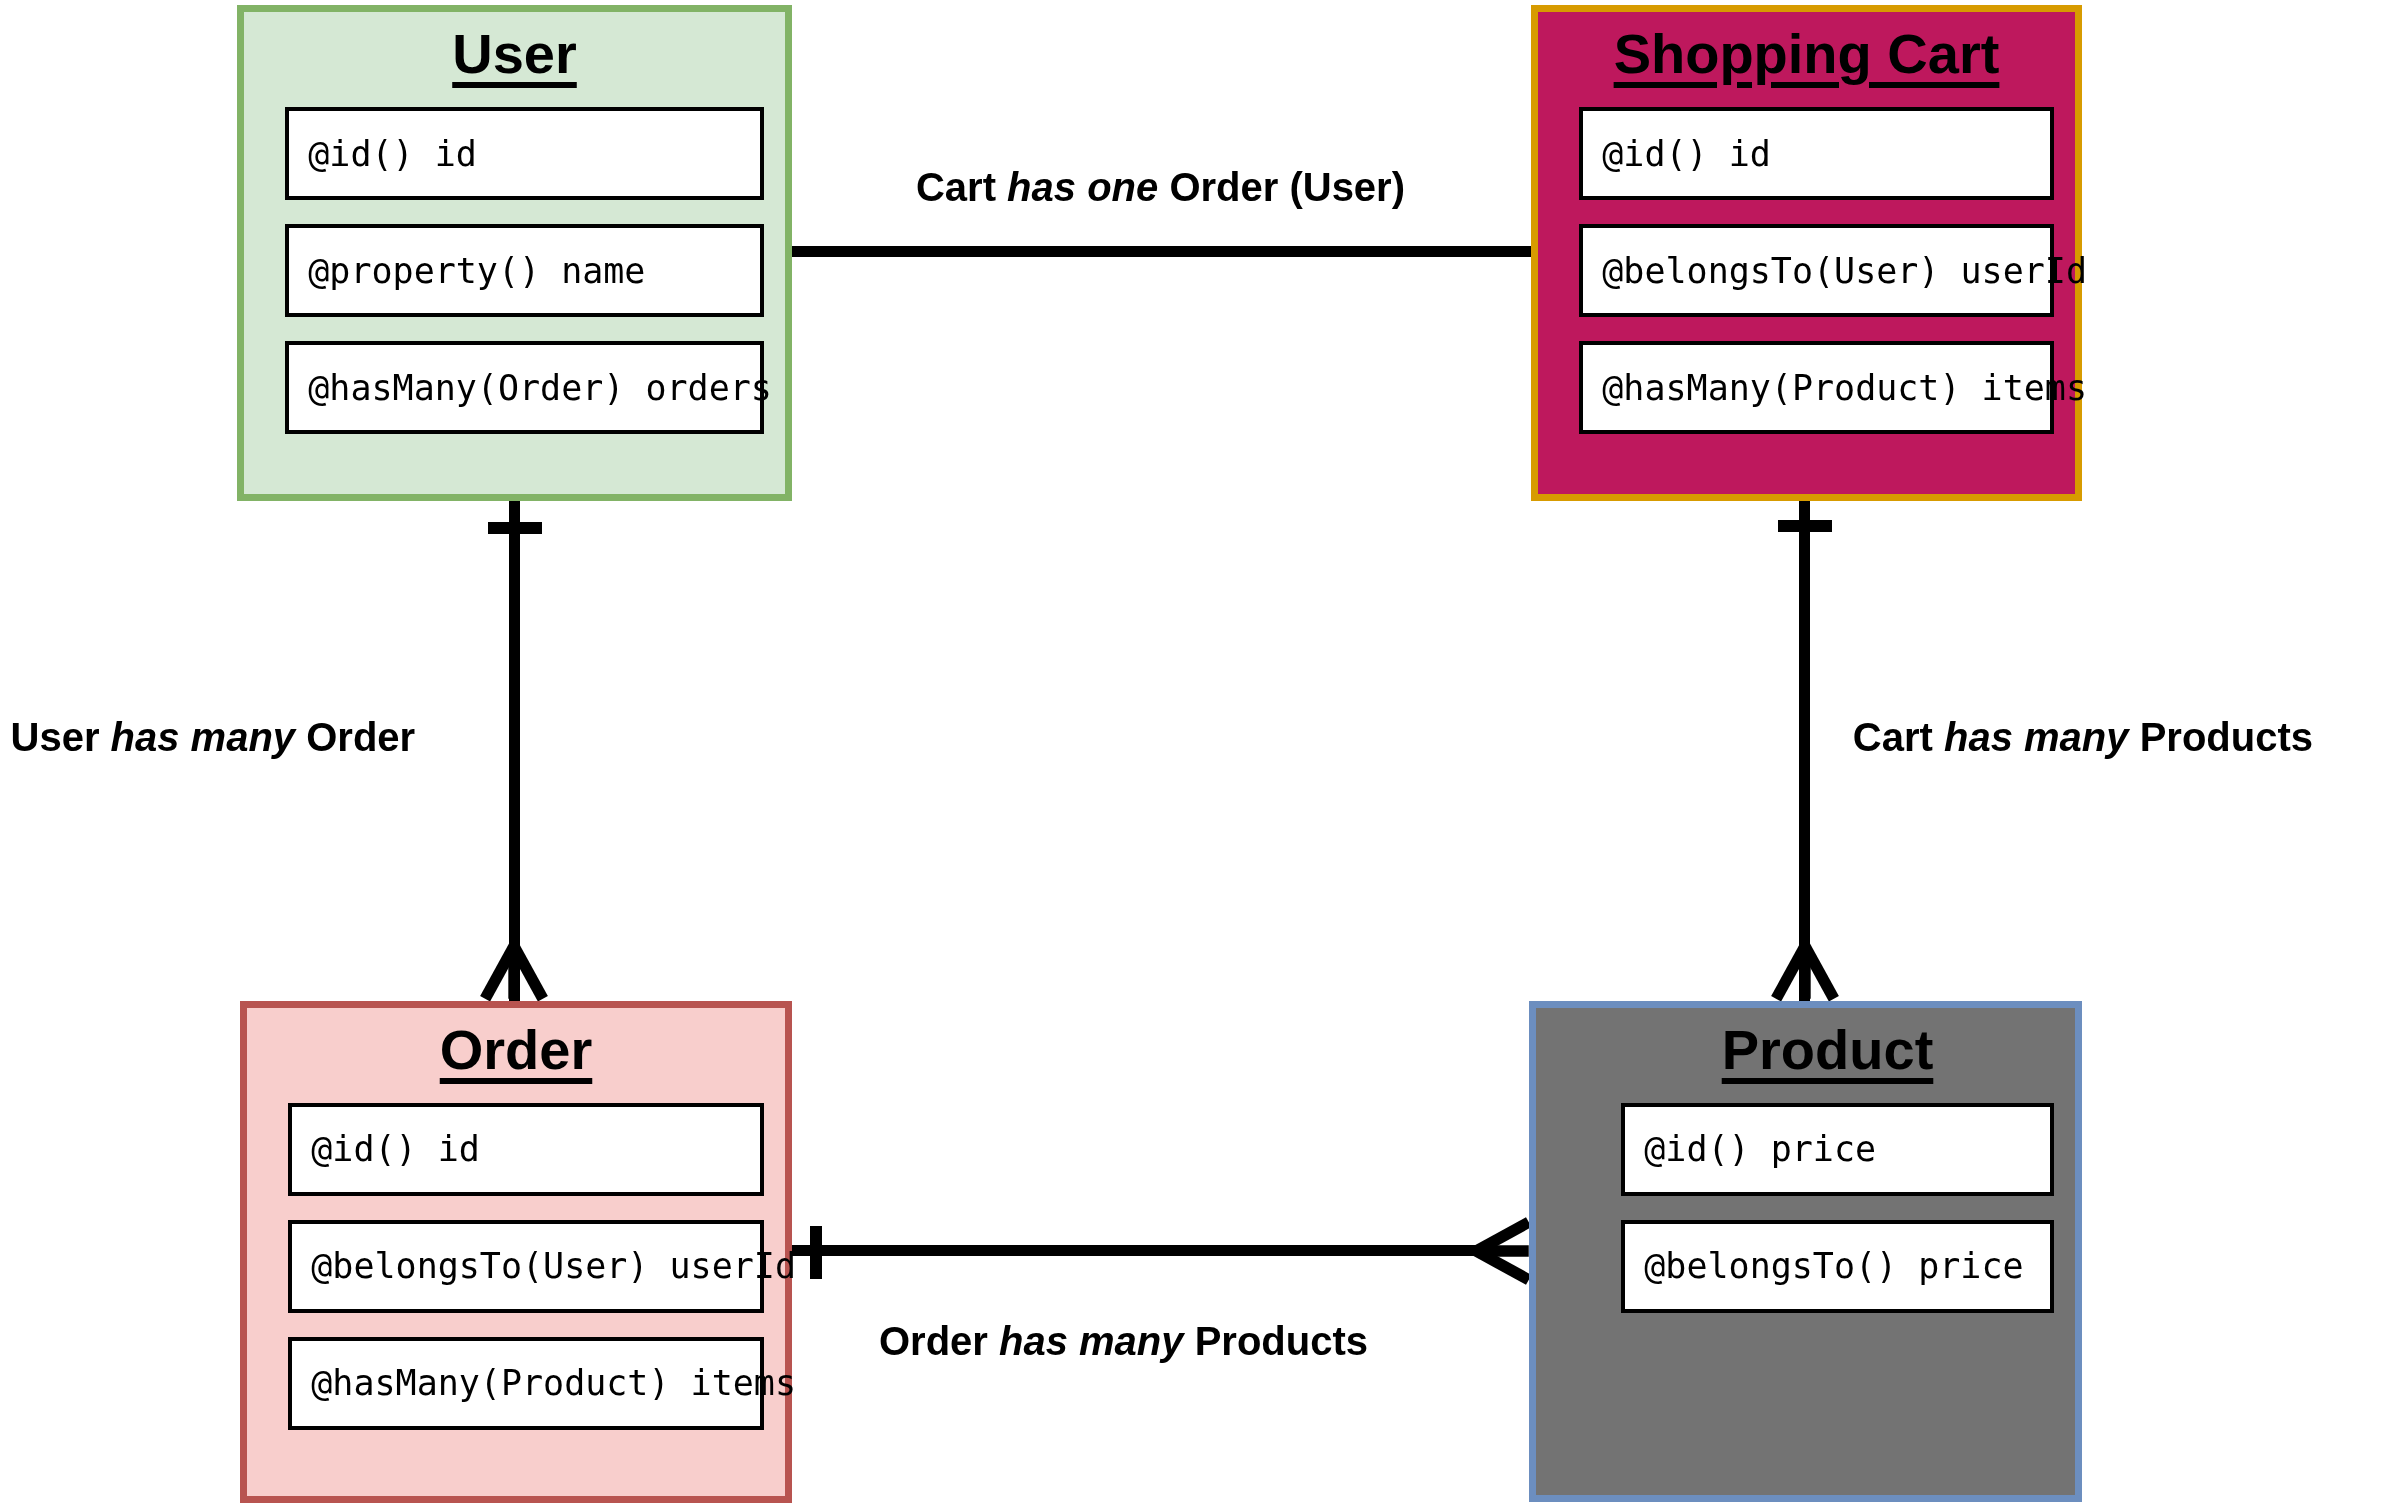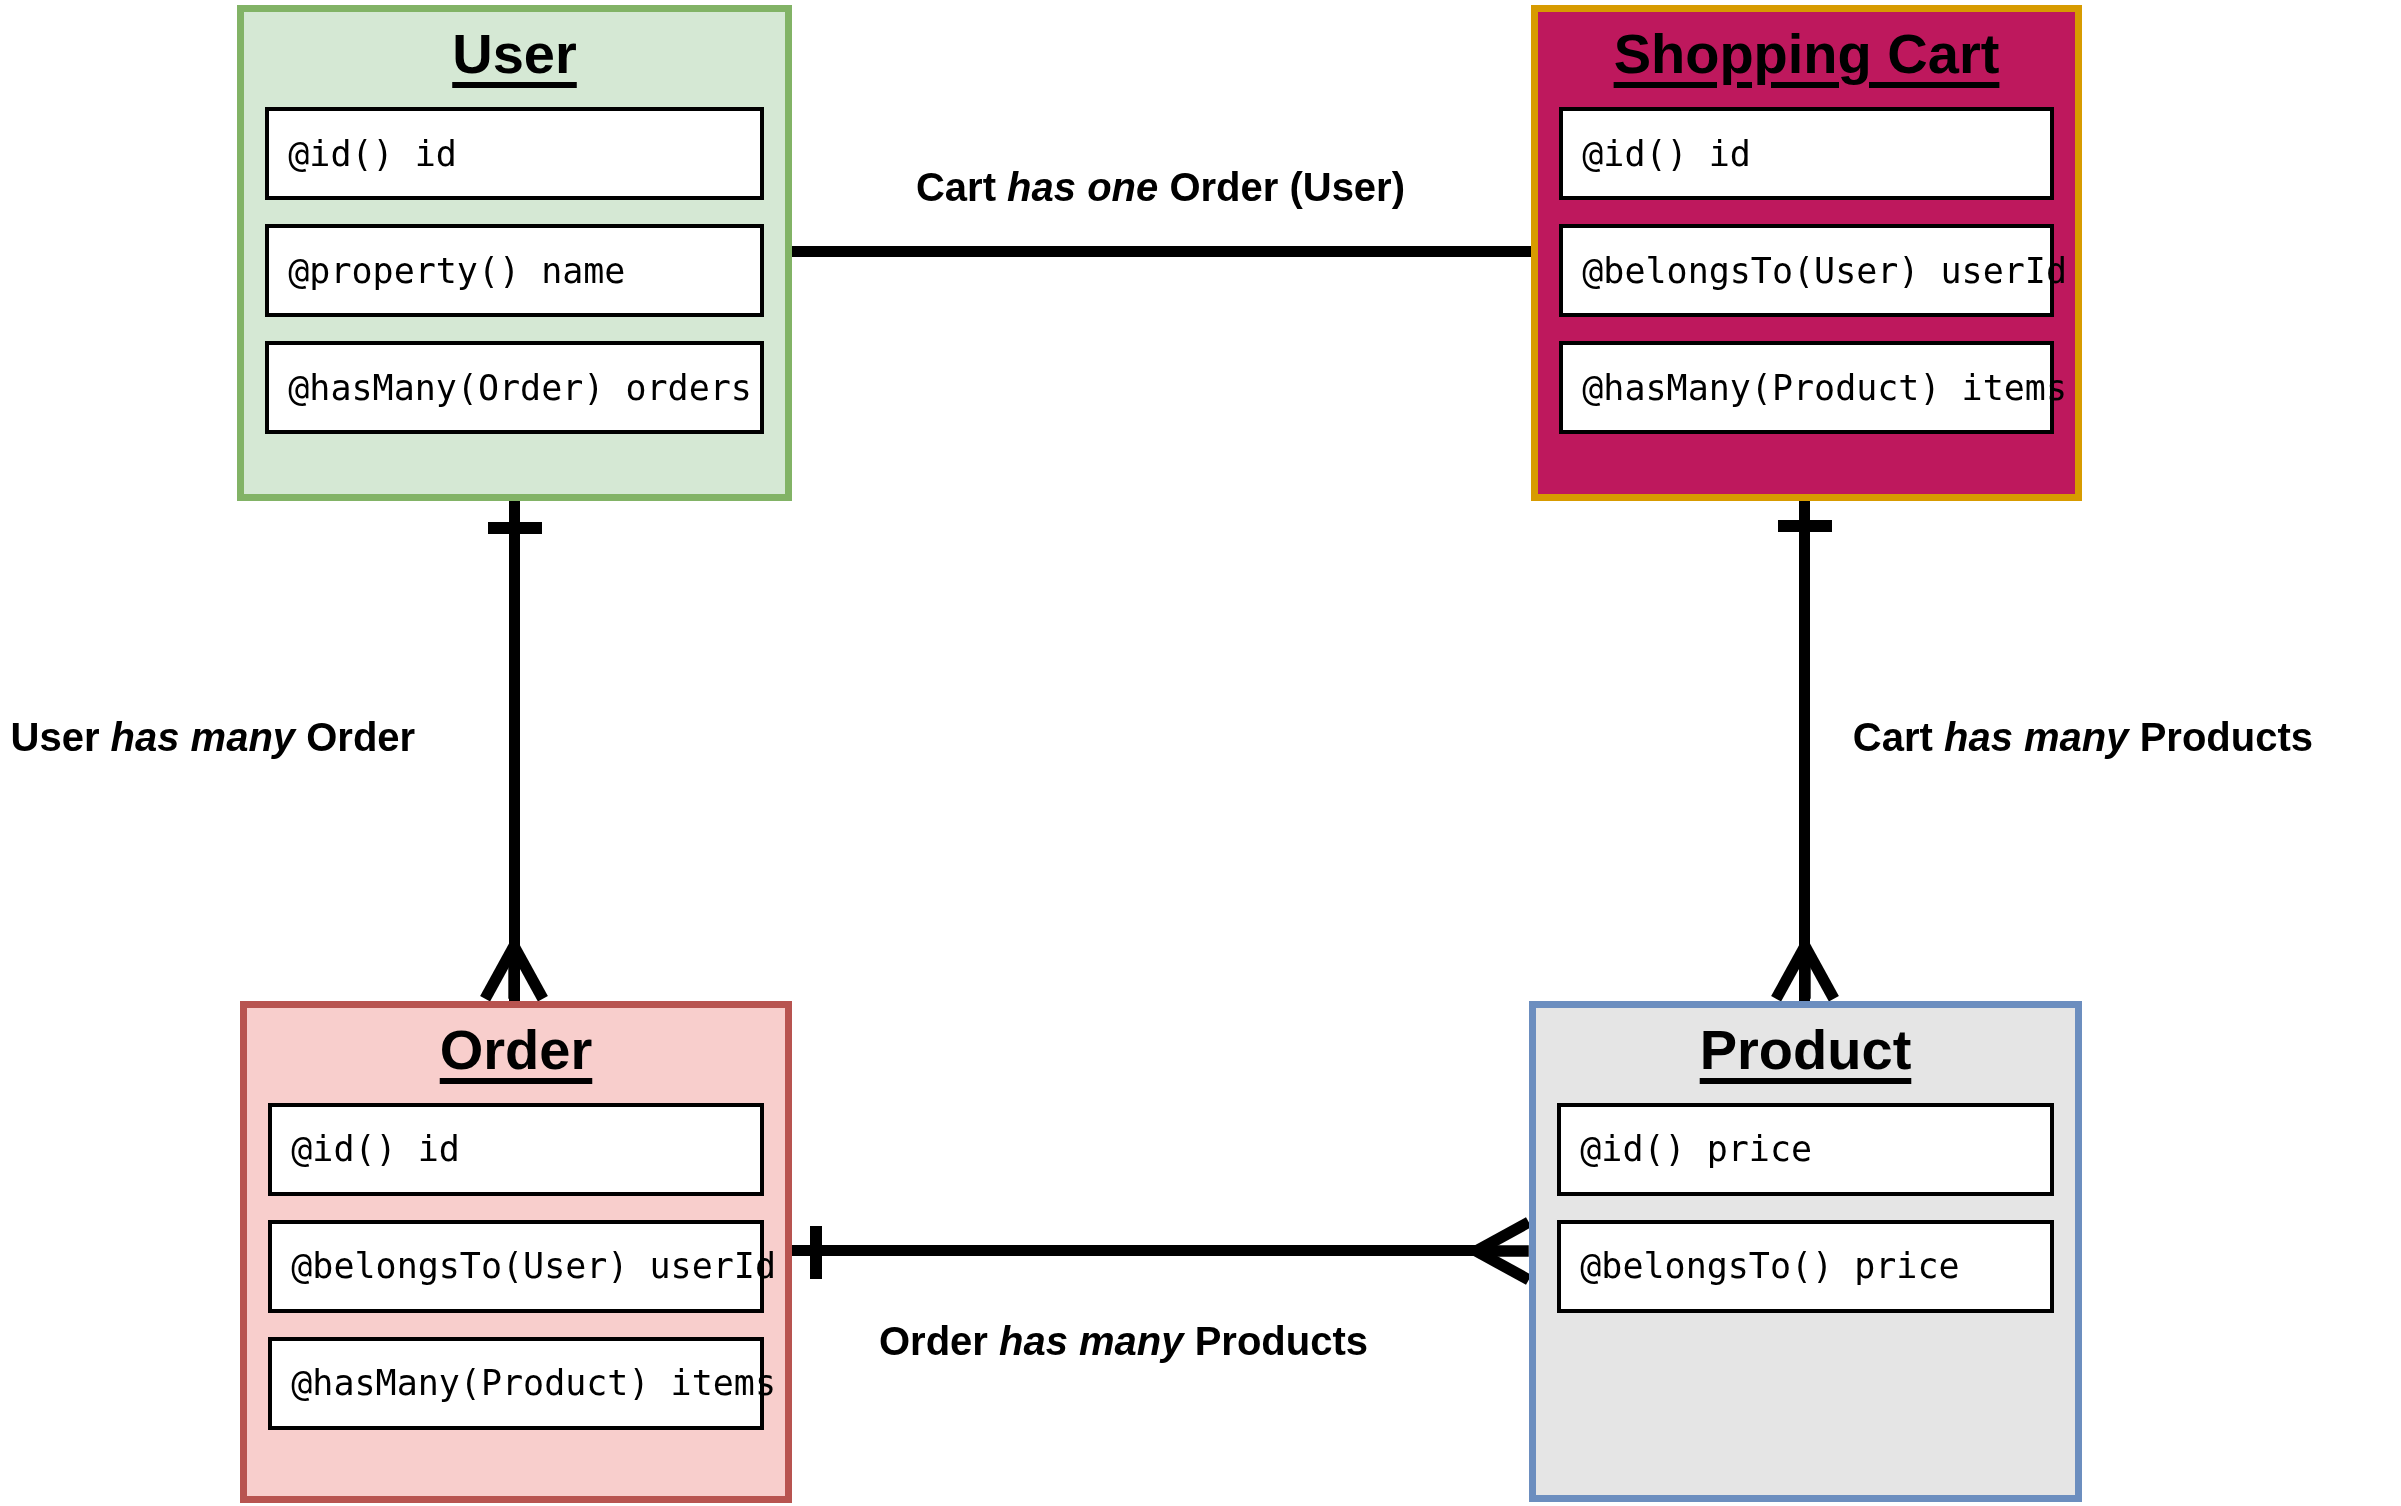--- a/index.html
+++ b/index.html
@@ -33,20 +33,21 @@
   .entity-title span {
     text-decoration: underline;
     text-decoration-thickness: 6.1px;
     text-underline-offset: 8.8px;
   }
   .fields {
     display: flex;
     flex-direction: column;
     gap: 24px;
     padding: 21px 21px 0 21px;
+    margin-left: 20px;
   }
   .field {
     box-sizing: border-box;
     background: #ffffff;
     border: 4.4px solid #000;
     height: 93px;
     display: flex;
     align-items: center;
     padding-left: 19.3px;
     font-family: "DejaVu Sans Mono", "Liberation Mono", monospace;
@@ -164,21 +165,21 @@
     <div class="entity-title">
       <span>Order</span>
     </div>
     <div class="fields">
       <div class="field">@id() id</div>
       <div class="field">@belongsTo(User) userId</div>
       <div class="field">@hasMany(Product) items</div>
     </div>
   </div>
 
-  <div class="entity entity-product" style="background: #e5e5e5; border-color: rgb(108, 142, 191);">
+  <div class="entity entity-product" style="background: #737373; border-color: rgb(108, 142, 191); padding-left: 44px;">
     <div class="entity-title">
       <span>Product</span>
     </div>
     <div class="fields">
       <div class="field">@id() price</div>
       <div class="field">@belongsTo() price</div>
     </div>
   </div>
 
 </div>

